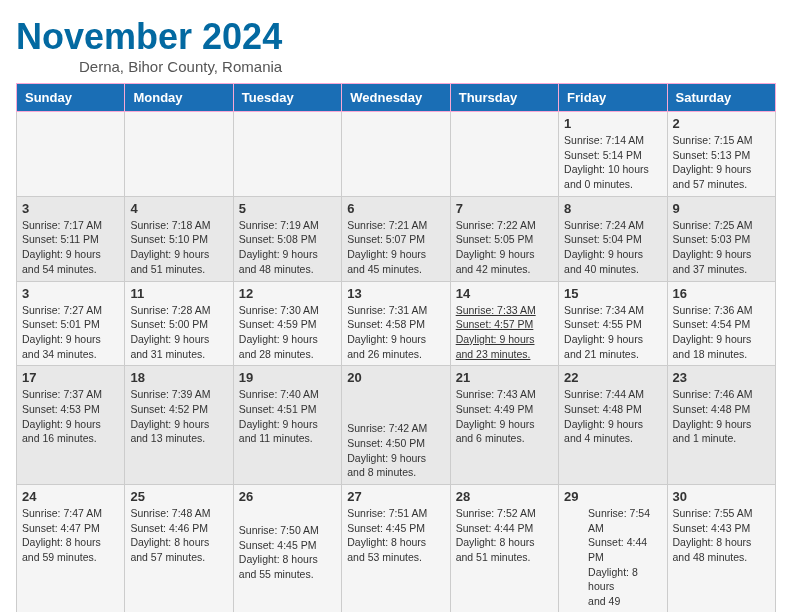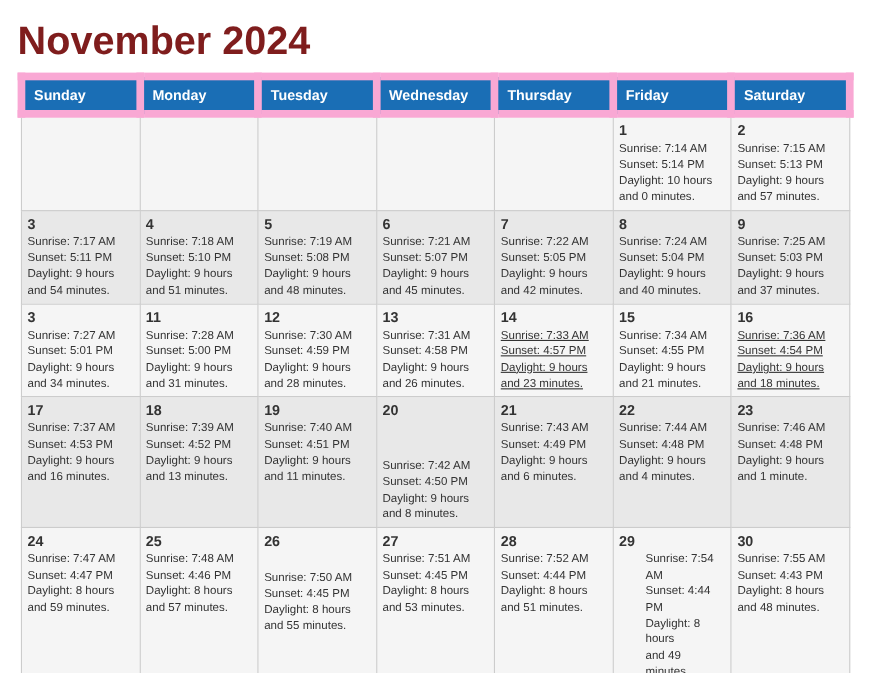--- a/index.html
+++ b/index.html
@@ -33,39 +33,39 @@
     .logo-bird {
       width: 32px;
       height: 32px;
     }
     .title-area {
       text-align: right;
     }
     .month-title {
       font-size: 36px;
       font-weight: bold;
-      color: #7f1d1d;
+      color: #0369a1;
     }
     .location-title {
       font-size: 15px;
       color: #555;
     }
     table {
       width: 100%;
       border-collapse: collapse;
       table-layout: fixed;
     }
     thead tr th {
       background-color: #1a6eb5;
       color: #fff;
       font-size: 13px;
       font-weight: bold;
       padding: 6px 8px;
       text-align: left;
-      border: 7px solid #f9a8d4;
+      border: 1px solid #f9a8d4;
     }
     tbody tr td {
       vertical-align: top;
       border: 1px solid #ccc;
       padding: 4px 5px;
       font-size: 10.5px;
       color: #333;
       height: 80px;
     }
     tbody tr:nth-child(odd) td {
@@ -85,20 +85,21 @@
       line-height: 1.4;
       color: #333;
     }
   </style>
 </head>
 <body>
 
 <div class="header-area">
   <div class="title-area">
     <div class="month-title">November 2024</div>
+    <div class="location-title">Derna, Bihor County, Romania</div>
   </div>
 </div>
 
 <table>
   <thead>
     <tr>
     <th>Sunday</th>
         <th>Monday</th>
         <th>Tuesday</th>
         <th>Wednesday</th>
@@ -218,21 +219,21 @@
         </td>
         <td>
           <span class="day-num">15</span>
           <div class="day-content" style="white-space: pre-line;">Sunrise: 7:34 AM
 Sunset: 4:55 PM
 Daylight: 9 hours
 and 21 minutes.</div>
         </td>
         <td>
           <span class="day-num">16</span>
-          <div class="day-content" style="white-space: pre-line; text-decoration: underline;">Sunrise: 7:36 AM
+          <div class="day-content" style="white-space: pre-line;">Sunrise: 7:36 AM
 Sunset: 4:54 PM
 Daylight: 9 hours
 and 18 minutes.</div>
         </td>
       </tr>
       <tr>
         <td>
           <span class="day-num">17</span>
           <div class="day-content" style="white-space: pre-line;">Sunrise: 7:37 AM
 Sunset: 4:53 PM

